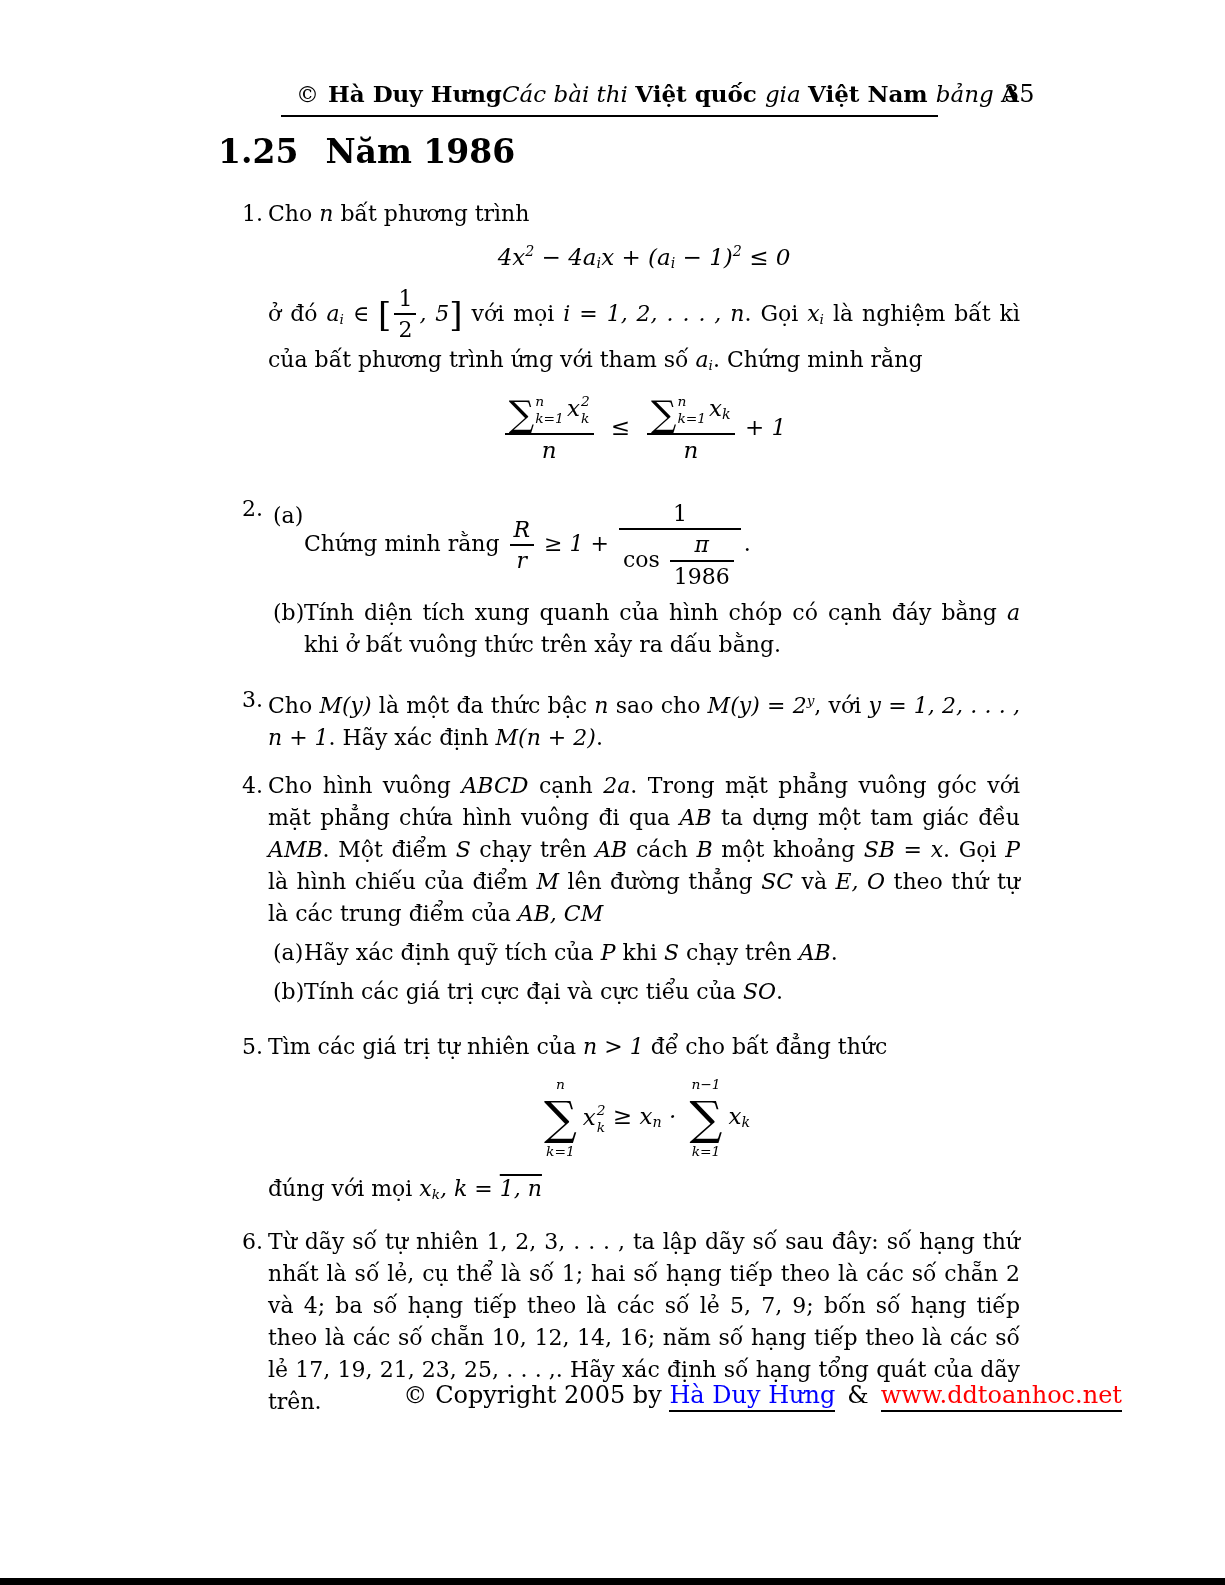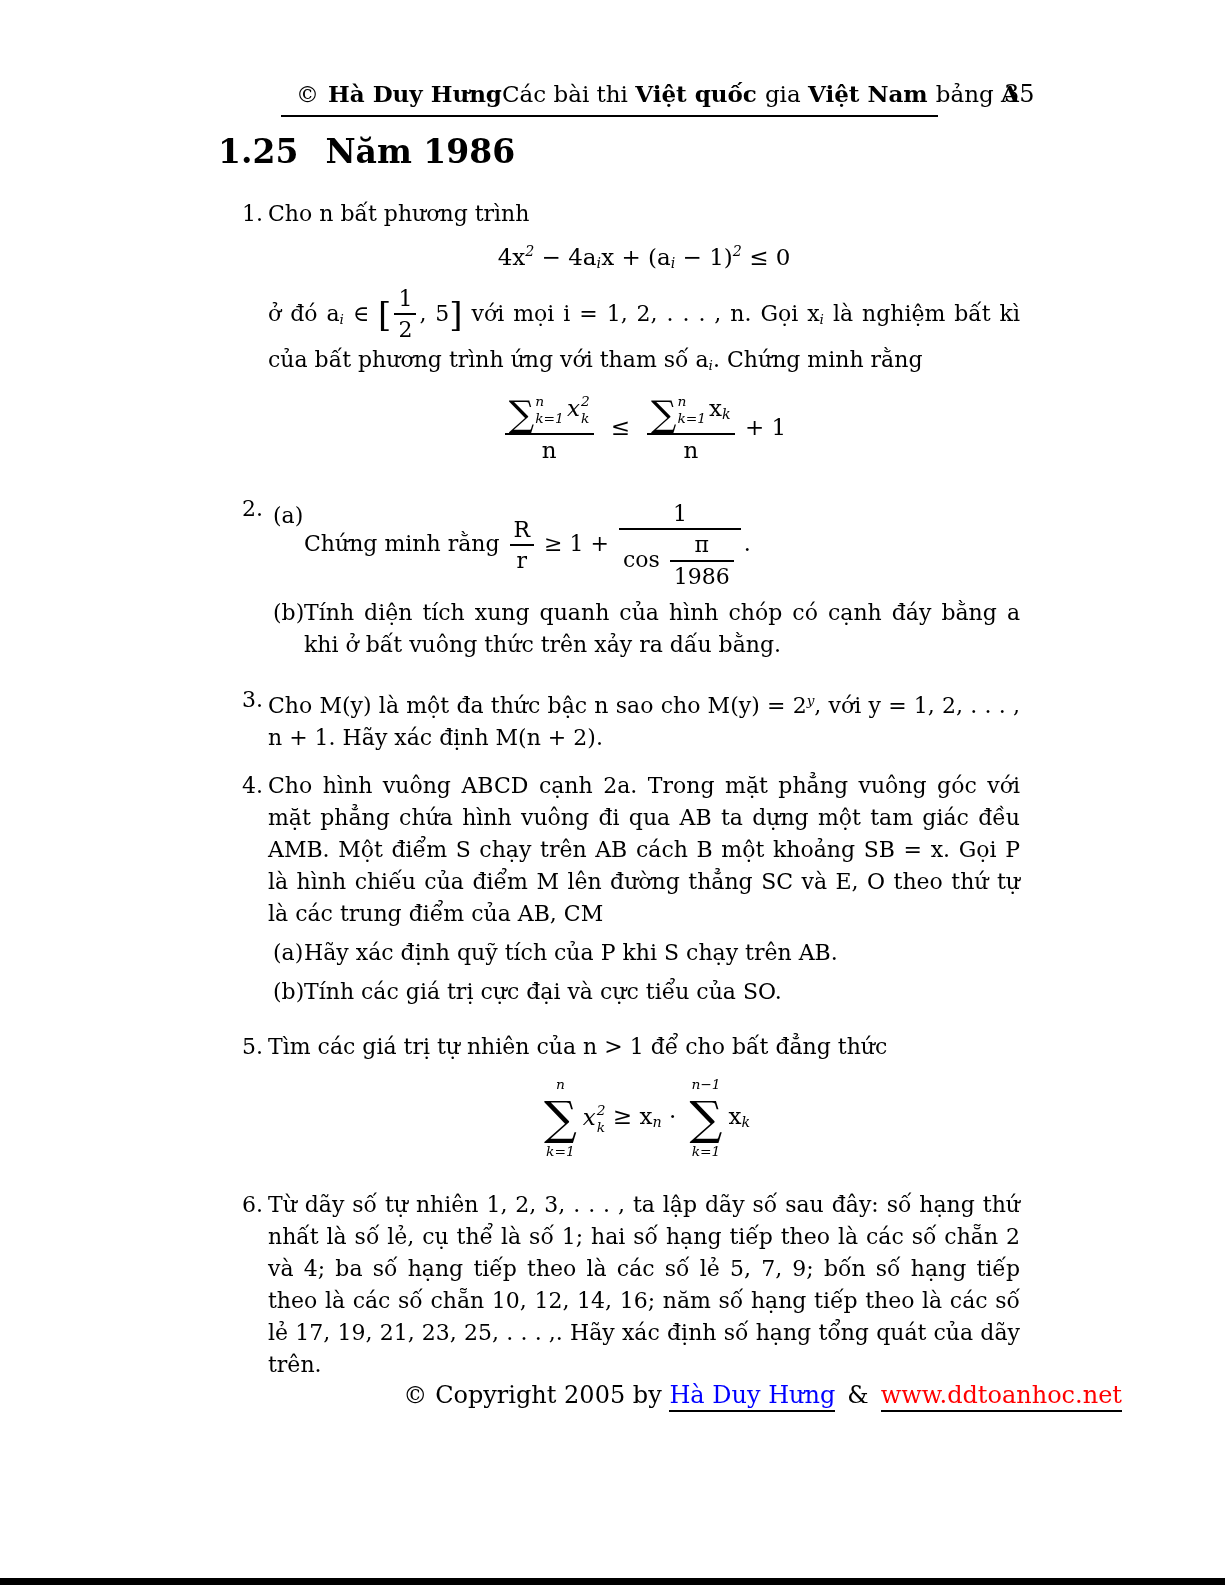--- a/index.html
+++ b/index.html
@@ -25,21 +25,21 @@
   .plabel{flex:none;width:26px;}
   .pcontent{flex:1;min-width:0;}
   .para{text-align:justify;}
   .eq{text-align:center;margin:12px 0;font-size:23px;line-height:1.3;}
   .subitem{display:flex;margin:7px 0 7px 5px;}
   .slabel{flex:none;width:31px;}
   .scontent{flex:1;text-align:justify;}
 
   
   .run-rm{}
-  .run-it{}
+  .run-it{font-style:italic;}
   .run-bf{font-weight:bold;}
   .run-sup{font-size:0.62em;vertical-align:0.6em;font-style:italic;}
   .run-sub{font-size:0.62em;vertical-align:-0.25em;font-style:italic;}
   .run-rel{margin:0 14px;}
   .run-big{font-size:1.55em;vertical-align:-0.16em;line-height:1;}
   .run-over{font-style:italic;text-decoration:overline;}
 
   
   .frac{display:inline-block;vertical-align:middle;text-align:center;line-height:1.25;margin:0 3px;}
   .frac>.num{display:block;padding:0 4px 1px;}
@@ -140,20 +140,21 @@
           <div class="para"><span class="run-rm">Tìm các giá trị tự nhiên của </span><span class="run-it">n &gt; 1</span><span class="run-rm"> để cho bất đẳng thức</span></div>
           <div class="eq"><span class="sum-d">
               <span class="lim">n</span>
               <span class="sigma">∑</span>
               <span class="lim">k=1</span>
             </span><span class="ss"><span class="base">x</span><span class="ss-stack"><span>2</span><span>k</span></span></span><span class="run-it"> ≥ </span><span class="run-it">x</span><span class="run-sub">n</span><span class="run-it"> · </span><span class="sum-d">
               <span class="lim">n−1</span>
               <span class="sigma">∑</span>
               <span class="lim">k=1</span>
             </span><span class="run-it">x</span><span class="run-sub">k</span></div>
+          <div class="para"><span class="run-rm">đúng với mọi </span><span class="run-it">x</span><span class="run-sub">k</span><span class="run-it">, k = </span><span class="run-over">1, n</span></div>
         </div>
       </div>
       <div class="problem">
         <span class="plabel">6.</span>
         <div class="pcontent">
           <div class="para"><span class="run-rm">Từ dãy số tự nhiên 1, 2, 3, . . . , ta lập dãy số sau đây: số hạng thứ nhất là số lẻ, cụ thể là số 1; hai số hạng tiếp theo là các số chẵn 2 và 4; ba số hạng tiếp theo là các số lẻ 5, 7, 9; bốn số hạng tiếp theo là các số chẵn 10, 12, 14, 16; năm số hạng tiếp theo là các số lẻ 17, 19, 21, 23, 25, . . . ,.  Hãy xác định số hạng tổng quát của dãy trên.</span></div>
         </div>
       </div>
     </div>
 

